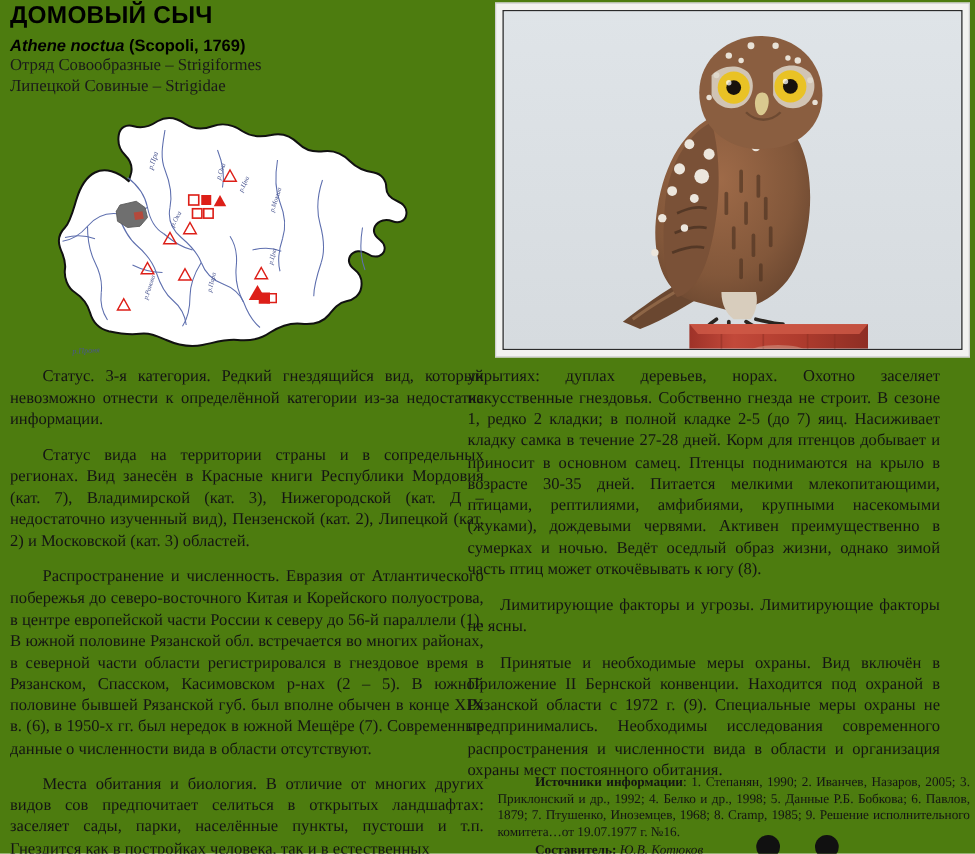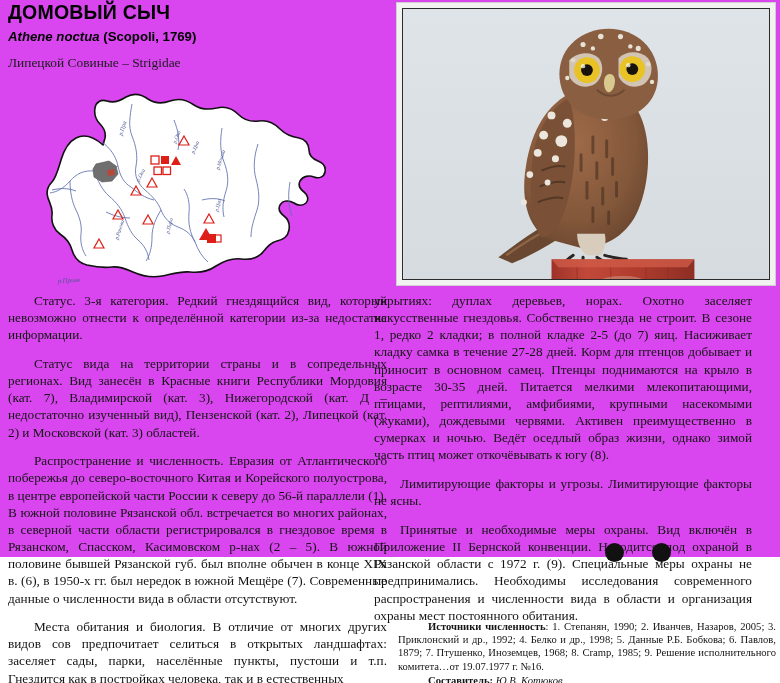--- a/index.html
+++ b/index.html
@@ -8,35 +8,35 @@
     width: 780px; height: 683px;
     background: #ffffff;
     overflow: hidden;
   }
   body {
     font-family: "Liberation Serif", "DejaVu Serif", serif;
     color: #1a1a1a;
   }
   .page {
     position: relative;
-    width: 780px; height: 557px;
-    background: #d946ef;
+    width: 780px; height: 683px;
+    background: #4d7c0f;
   }
 
   
   .header { position: absolute; left: 8px; top: 2px; width: 380px; }
   .sp-title {
     font-family: "Liberation Sans", "DejaVu Sans", sans-serif;
     font-size: 19.5px; font-weight: bold; letter-spacing: .2px;
     line-height: 1.12; color: #000; margin: 0 0 5px 0;
   }
   .sp-latin {
     font-family: "Liberation Sans", "DejaVu Sans", sans-serif;
     font-size: 13.2px; font-weight: bold; line-height: 1.18;
-    color: #000; margin: 0 0 11px 0;
+    color: #000; margin: 0 0 0 0;
   }
   .sp-latin i { font-style: italic; }
   .taxon {
     font-family: "Liberation Serif", "DejaVu Serif", serif;
     font-size: 13.4px; line-height: 1.22; color: #1a1a1a;
   }
 
   
   .map-wrap {
     position: absolute; left: 6px; top: 82px;
@@ -94,20 +94,21 @@
 </head>
 <body>
 
 <div class="page">
 
   <div class="header">
     <h1 class="sp-title">ДОМОВЫЙ СЫЧ</h1>
     <div class="sp-latin">
       <i>Athene noctua</i><span> (Scopoli, 1769)</span>
     </div>
+    <div class="taxon">Отряд Совообразные – Strigiformes</div>
     <div class="taxon">Липецкой Совиные – Strigidae</div>
   </div>
 
   <div class="map-wrap">
     <svg viewBox="0 0 382 205" xmlns="http://www.w3.org/2000/svg">
       <g>
         <path d="M97 63 C88 55 78 52 70 56 C62 60 58 68 55 78
                  C52 88 50 96 46 100 C42 104 40 110 42 116
                  C44 122 47 126 46 133 C45 140 48 148 54 152
                  C60 156 64 161 66 168 C68 175 73 181 81 183
@@ -331,21 +332,21 @@
     <p class="para">
       <b>Лимитирующие факторы и угрозы</b><span>. Лимитирующие факторы не ясны.</span>
     </p>
     <p class="para">
       <b>Принятые и необходимые меры охраны.</b><span> Вид включён в Приложение II Бернской конвенции. Находится под охраной в Рязанской области с 1972 г. (9). Специальные меры охраны не предпринимались. Необходимы исследования современного распространения и численности вида в области и организация охраны мест постоянного обитания.</span>
     </p>
   </div>
 
   <div class="sources">
     <p class="s-first">
-      <b>Источники численность</b><span>: 1. Степанян, 1990; 2. Иванчев, Назаров, 2005; 3. Приклонский и др., 1992; 4. Белко и др., 1998; 5. Данные Р.Б. Бобкова; 6. Павлов, 1879; 7. Птушенко, Иноземцев, 1968; 8. Cramp, 1985; 9. Решение исполнительного комитета…от 19.07.1977 г. №16.</span>
+      <b>Источники информации</b><span>: 1. Степанян, 1990; 2. Иванчев, Назаров, 2005; 3. Приклонский и др., 1992; 4. Белко и др., 1998; 5. Данные Р.Б. Бобкова; 6. Павлов, 1879; 7. Птушенко, Иноземцев, 1968; 8. Cramp, 1985; 9. Решение исполнительного комитета…от 19.07.1977 г. №16.</span>
     </p>
     <p class="compiler">
       <b>Составитель:</b><i> Ю.В. Котюков</i>
     </p>
   </div>
 
   <div class="deco" style="left: 605px;">
     <span class="dot"></span><span class="dot"></span>
   </div>
 

